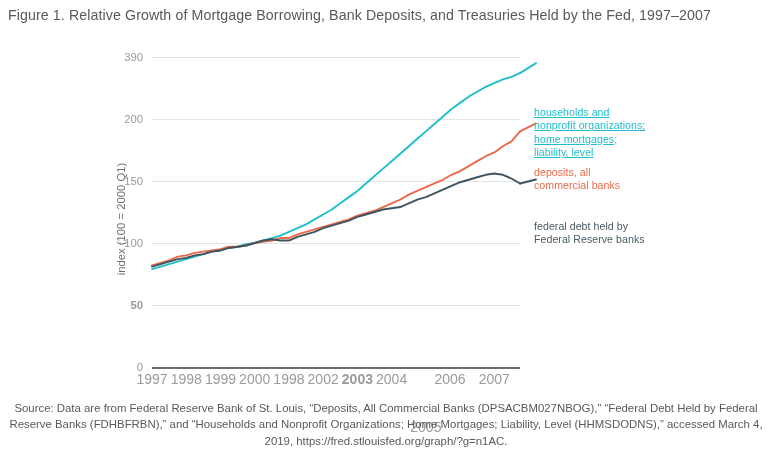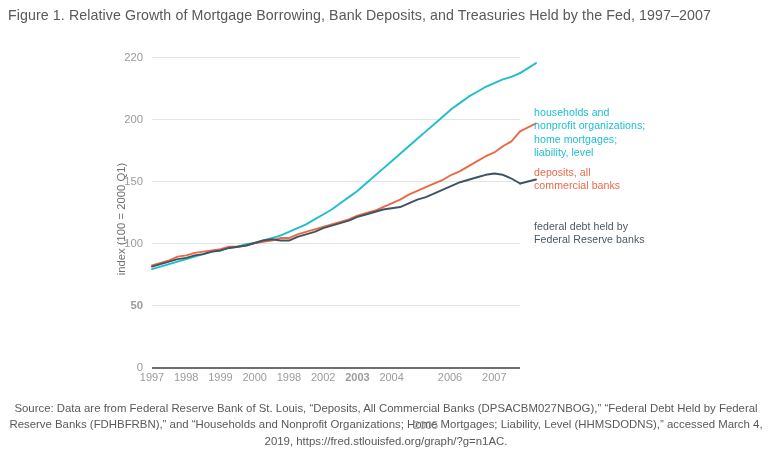--- a/index.html
+++ b/index.html
@@ -24,38 +24,38 @@
   }
   .axis-baseline{
     position:absolute;left:0;width:368px;height:1.6px;background:#6d6e71;
   }
   .ytick{
     position:absolute;right:100%;margin-right:9px;
     font-size:11.3px;color:#9a9b9d;white-space:nowrap;
     transform:translateY(-50%);
   }
   .xtick{
-    position:absolute;top:314px;font-size:11px;color:#9a9b9d;
+    position:absolute;top:314px;font-size:14px;color:#9a9b9d;
     white-space:nowrap;transform:translateX(-50%);
   }
   #y-axis-title{
     position:absolute;left:112px;top:44px;height:350px;width:18px;
   }
   #y-axis-title span{
     position:absolute;left:50%;top:50%;
     transform:translate(-50%,-50%) rotate(-90deg);
     transform-origin:center center;
     white-space:nowrap;font-size:11.3px;color:#6d6e71;
   }
   svg.lines{position:absolute;left:0;top:0;overflow:visible;}
   .legend{
     position:absolute;font-size:10.6px;line-height:13.4px;
     white-space:pre-line;letter-spacing:0.05px;
   }
-  #legend-households{left:534px;top:62px;color:#1fbecd;}
+  #legend-households{left:534px;top:62px;color:#1fbecd;text-decoration:underline;}
   #legend-deposits{left:534px;top:122px;color:#ea6a48;}
   #legend-federal{left:534px;top:176px;color:#4a5a63;}
   #source-note{
     position:absolute;left:8px;top:400px;width:756px;
     font-size:11.4px;line-height:16.4px;color:#58595b;text-align:center;
   }
 </style>
 </head>
 <body>
 
@@ -72,21 +72,21 @@
       <div class="ytick" style="top: 310px;">0</div>
       <div class="gridline" style="top: 248px;"></div>
       <div class="ytick" style="top: 248px; font-weight: bold;">50</div>
       <div class="gridline" style="top: 186px;"></div>
       <div class="ytick" style="top: 186px;">100</div>
       <div class="gridline" style="top: 124px;"></div>
       <div class="ytick" style="top: 124px;">150</div>
       <div class="gridline" style="top: 62px;"></div>
       <div class="ytick" style="top: 62px; text-align: center;">200</div>
       <div class="gridline" style="top: 0px;"></div>
-      <div class="ytick" style="top: 0px;">220</div>
+      <div class="ytick" style="top: 0px;">390</div>
       <div class="xtick" style="left: 0px;">1997</div>
       <div class="xtick" style="left: 34.2326px;">1998</div>
       <div class="xtick" style="left: 68.4651px;">1999</div>
       <div class="xtick" style="left: 102.698px;">2000</div>
       <div class="xtick" style="left: 136.93px;">1998</div>
       <div class="xtick" style="left: 171.163px;">2002</div>
       <div class="xtick" style="left: 205.395px; font-weight: bold;">2003</div>
       <div class="xtick" style="left: 239.628px;">2004</div>
       <div class="xtick" style="left: 273.86px; margin-top: 48px;">2005</div>
       <div class="xtick" style="left: 298px; text-align: center;">2006</div>

